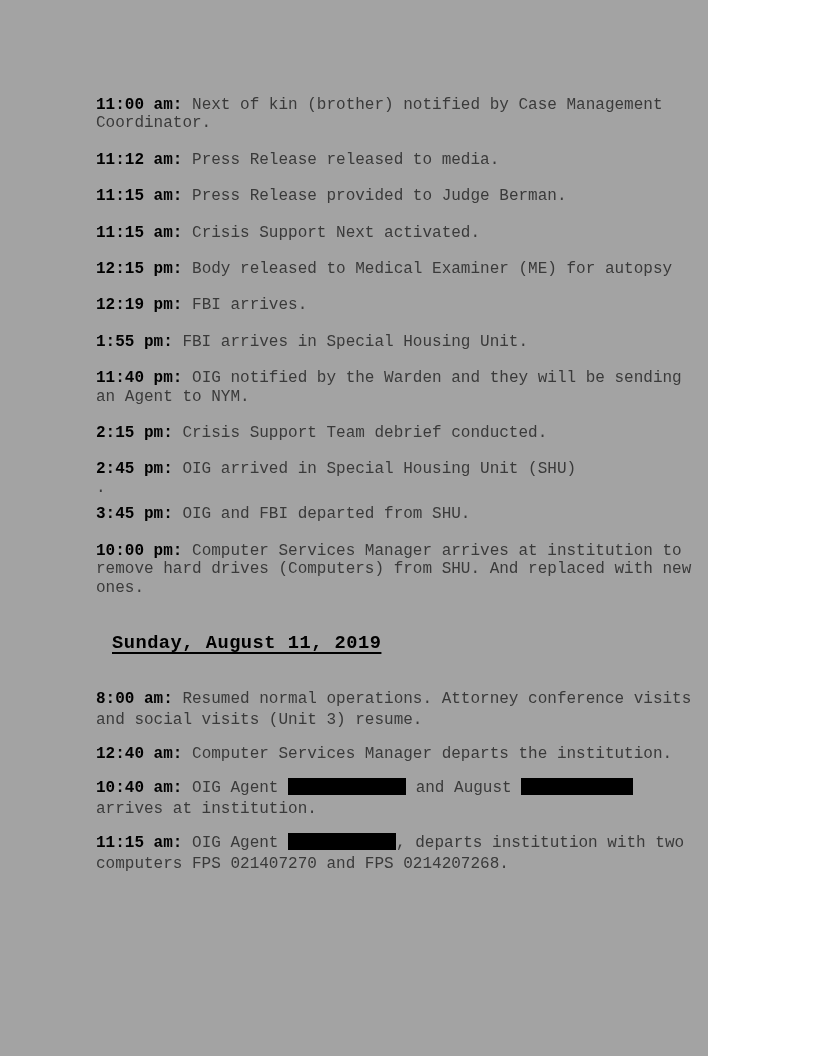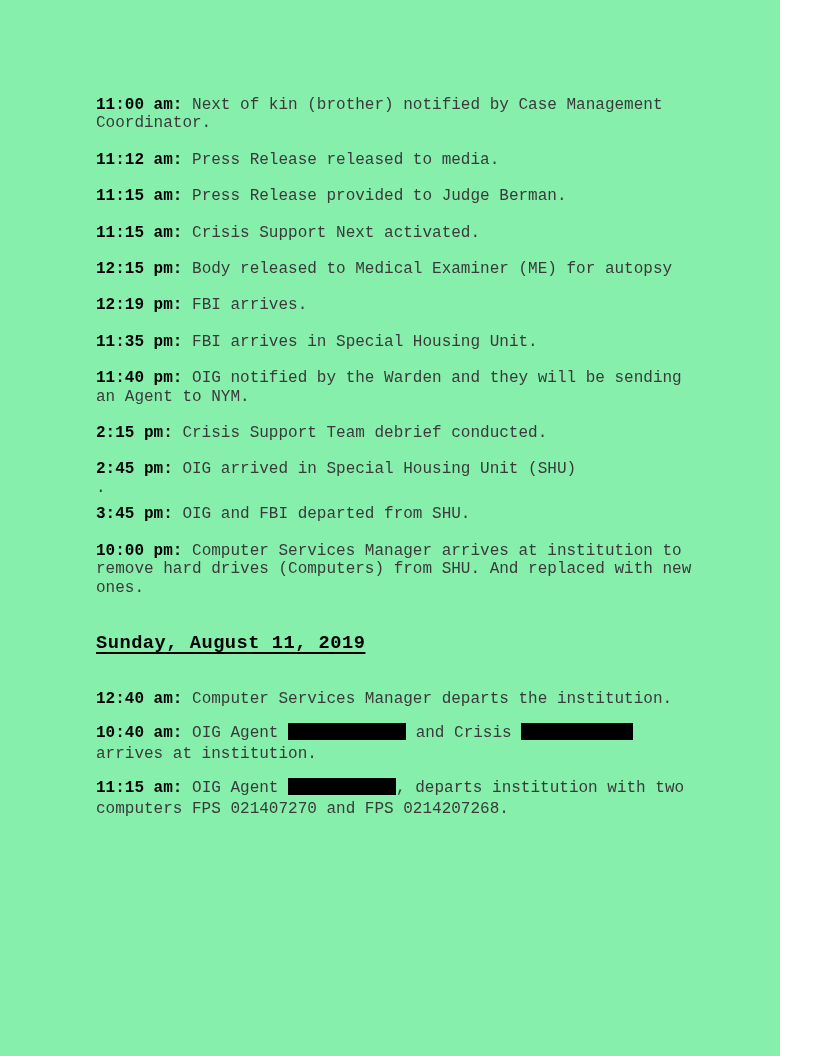--- a/index.html
+++ b/index.html
@@ -1,19 +1,19 @@
 <!DOCTYPE html>
 <html><head>
 <meta charset="utf-8">
 <style>
   html,body{margin:0;padding:0;background:#fff;}
   .page{
     position:relative;
-    width:780px;height:1056px;
-    background:#86efac;
+    width:708px;height:1056px;
+    background:#a3a3a3;
     overflow:hidden;
     font-family:"Liberation Mono","DejaVu Sans Mono",monospace;
   }
   .content{
     position:absolute;
     left:96px;top:96px;
     width:612px;
   }
   .entry{
     font-size:16px;
@@ -25,21 +25,21 @@
   .section-1 .entry{line-height:21px;margin-bottom:13px;}
   .time{
     font-weight:bold;
     color:#000000;
   }
   .heading{
     font-size:18.7px;
     line-height:23px;
     font-weight:bold;
     color:#000000;
-    margin:35px 0 34px 0;
+    margin:35px 0 34px 16px;
     text-decoration:underline;
     text-decoration-thickness:2px;
     text-underline-offset:4px;
     text-decoration-skip-ink:none;
     letter-spacing:0.5px;
   }
   .redaction{
     display:inline-block;
     background:#000000;
     height:17px;
@@ -51,27 +51,28 @@
 
 <div class="page">
   <main class="content" id="content">
       <div class="section-0">
         <p class="entry"><span class="time">11:00 am:</span><span> Next of kin (brother) notified by Case Management Coordinator.</span></p>
         <p class="entry"><span class="time">11:12 am:</span><span> Press Release released to media.</span></p>
         <p class="entry"><span class="time">11:15 am:</span><span> Press Release provided to Judge Berman.</span></p>
         <p class="entry"><span class="time">11:15 am:</span><span> Crisis Support Next activated.</span></p>
         <p class="entry"><span class="time">12:15 pm:</span><span> Body released to Medical Examiner (ME) for autopsy</span></p>
         <p class="entry"><span class="time">12:19 pm:</span><span> FBI arrives.</span></p>
-        <p class="entry"><span class="time">11:35 pm:</span><span> FBI arrives in Special Housing Unit.</span></p>
+        <p class="entry"><span class="time">1:55 pm:</span><span> FBI arrives in Special Housing Unit.</span></p>
         <p class="entry"><span class="time">11:40 pm:</span><span> OIG notified by the Warden and they will be sending an Agent to NYM.</span></p>
         <p class="entry"><span class="time">2:15 pm:</span><span> Crisis Support Team debrief conducted.</span></p>
         <p class="entry no-gap"><span class="time">2:45 pm:</span><span> OIG arrived in Special Housing Unit (SHU)</span><br><span>.</span></p>
         <p class="entry"><span class="time">3:45 pm:</span><span> OIG and FBI departed from SHU.</span></p>
         <p class="entry"><span class="time">10:00 pm:</span><span> Computer Services Manager arrives at institution to remove hard drives (Computers) from SHU. And replaced with new ones.</span></p>
       </div>
       <div class="section-1">
         <h2 class="heading">Sunday, August 11, 2019</h2>
+        <p class="entry"><span class="time">8:00 am:</span><span> Resumed normal operations. Attorney conference visits and social visits (Unit 3) resume.</span></p>
         <p class="entry"><span class="time">12:40 am:</span><span> Computer Services Manager departs the institution.</span></p>
-        <p class="entry"><span class="time">10:40 am:</span><span> OIG Agent </span><span class="redaction" style="width: 118px; background: rgb(0, 0, 0);"></span><span> and Crisis </span><span class="redaction" style="width: 112px; background: rgb(0, 0, 0);"></span><span> arrives at institution.</span></p>
+        <p class="entry"><span class="time">10:40 am:</span><span> OIG Agent </span><span class="redaction" style="width: 118px; background: rgb(0, 0, 0);"></span><span> and August </span><span class="redaction" style="width: 112px; background: rgb(0, 0, 0);"></span><span> arrives at institution.</span></p>
         <p class="entry"><span class="time">11:15 am:</span><span> OIG Agent </span><span class="redaction" style="width: 108px; background: rgb(0, 0, 0);"></span><span>, departs institution with two computers FPS 021407270 and FPS 0214207268.</span></p>
       </div>
     </main>
 </div>
 
 </body></html>

